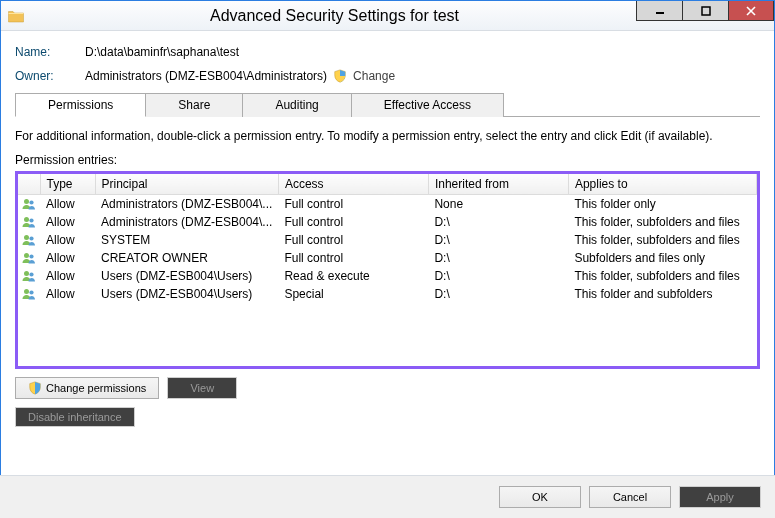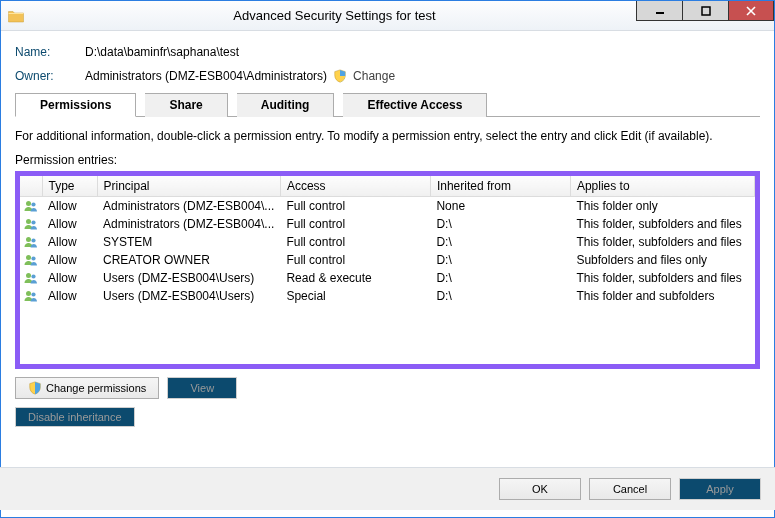--- a/index.html
+++ b/index.html
@@ -22,21 +22,21 @@
     padding-left: 6px;
     position: relative;
   }
   .titlebar .folder-icon {
     width: 18px; height: 18px;
     flex: 0 0 auto;
   }
   .titlebar .title {
     flex: 1;
     text-align: center;
-    font-size: 13px;
+    font-size: 16px;
     color: #000;
     padding-right: 130px; 
   }
   .win-controls {
     position: absolute;
     right: 0; top: 0;
     display: flex;
     height: 20px;
   }
   .win-btn {
@@ -76,48 +76,47 @@
   .link {
     color: #404040;
     cursor: pointer;
   }
   .tabs {
     display: flex;
     border-bottom: 1px solid #acacac;
     margin-top: 6px;
   }
   .tab {
-    padding: 4px 24px;
+    padding: 4px 32px;
     border: 1px solid #acacac;
     border-bottom: none;
     background: #f0f0f0;
-    margin-right: 9px;
+    margin-right: 0px;
     margin-bottom: -1px;
     cursor: pointer;
     position: relative;
-    font-weight: bold;
   }
   .tab.active {
     background: #fff;
     border-bottom: 1px solid #fff;
     z-index: 2;
   }
   .tab:not(.active) {
     border-left: none;
   }
   .tab:first-child { border-left: 1px solid #acacac; }
   .info-text {
     margin: 12px 0 10px 0;
     color: #000;
   }
   .perm-label {
     margin-bottom: 4px;
   }
   .grid-wrap {
-    border: 5px solid #8b5cf6;
+    border: 3px solid #8b5cf6;
     height: 198px;
     overflow: auto;
     background: #fff;
   }
   table.grid {
     width: 100%;
     border-collapse: collapse;
     font-size: 12px;
   }
   table.grid th {
@@ -150,27 +149,27 @@
     background: linear-gradient(to bottom, #f5f5f5, #e9e9e9);
     min-width: 70px;
     display: inline-flex;
     align-items: center;
     justify-content: center;
     gap: 4px;
     cursor: pointer;
   }
   .btn:disabled, .btn.disabled {
     color: #9a9a9a;
-    background: #0c4a6e;
+    background: #404040;
     border-color: #cfcfcf;
     cursor: default;
   }
   .footer {
     position: absolute;
-    bottom: 8px; left: 0; right: 0;
+    bottom: 0; left: 0; right: 0;
     background: #f0f0f0;
     border-top: 1px solid #d8dde3;
     padding: 10px 14px;
     display: flex;
     justify-content: flex-end;
     gap: 8px;
   }
   .footer .btn { min-width: 82px; justify-content:center; padding:4px 12px;}
 </style>
 </head>

